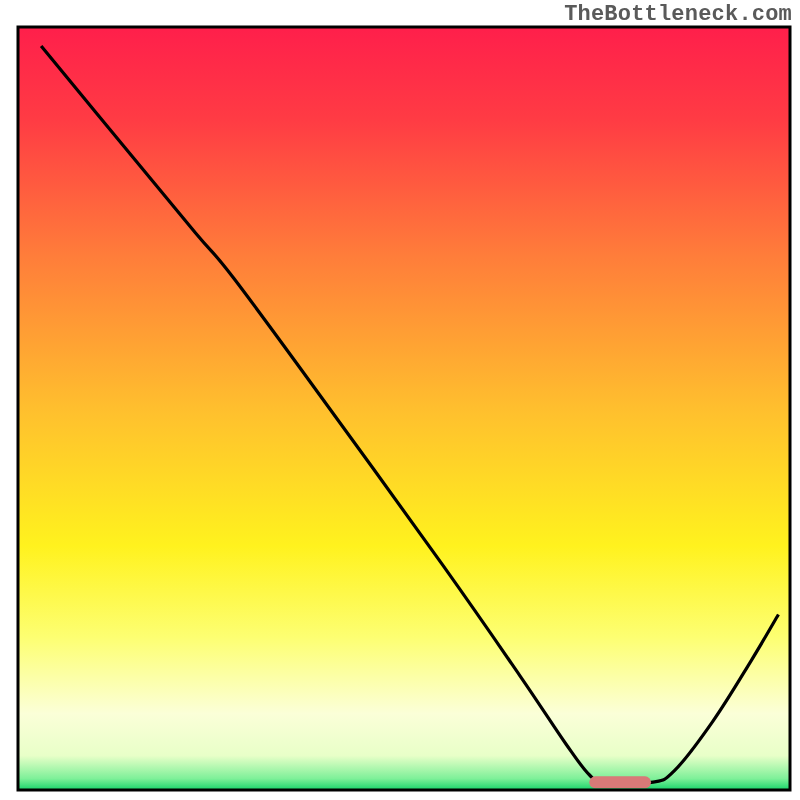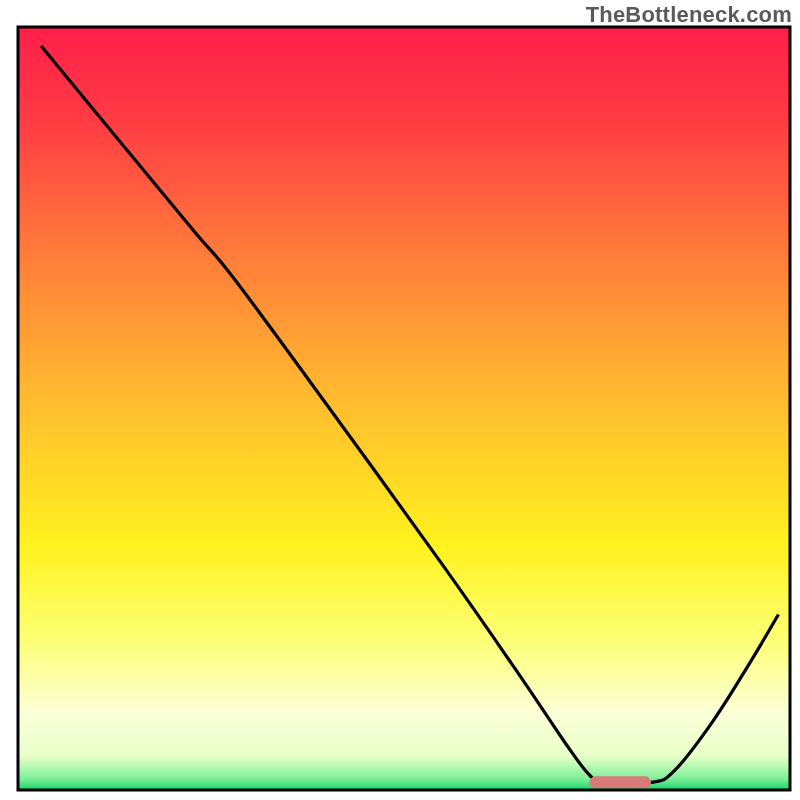--- a/index.html
+++ b/index.html
@@ -18,20 +18,21 @@
   }
   .watermark {
     position: absolute;
     top: 2px;
     right: 8px;
     font-size: 22px;
     font-weight: 600;
     color: #5a5a5a;
     letter-spacing: 0.2px;
     user-select: none;
+    font-family: Liberation Mono, monospace;
   }
   svg.plot {
     position: absolute;
     left: 0;
     top: 0;
   }
 </style>
 </head>
 <body>
 

